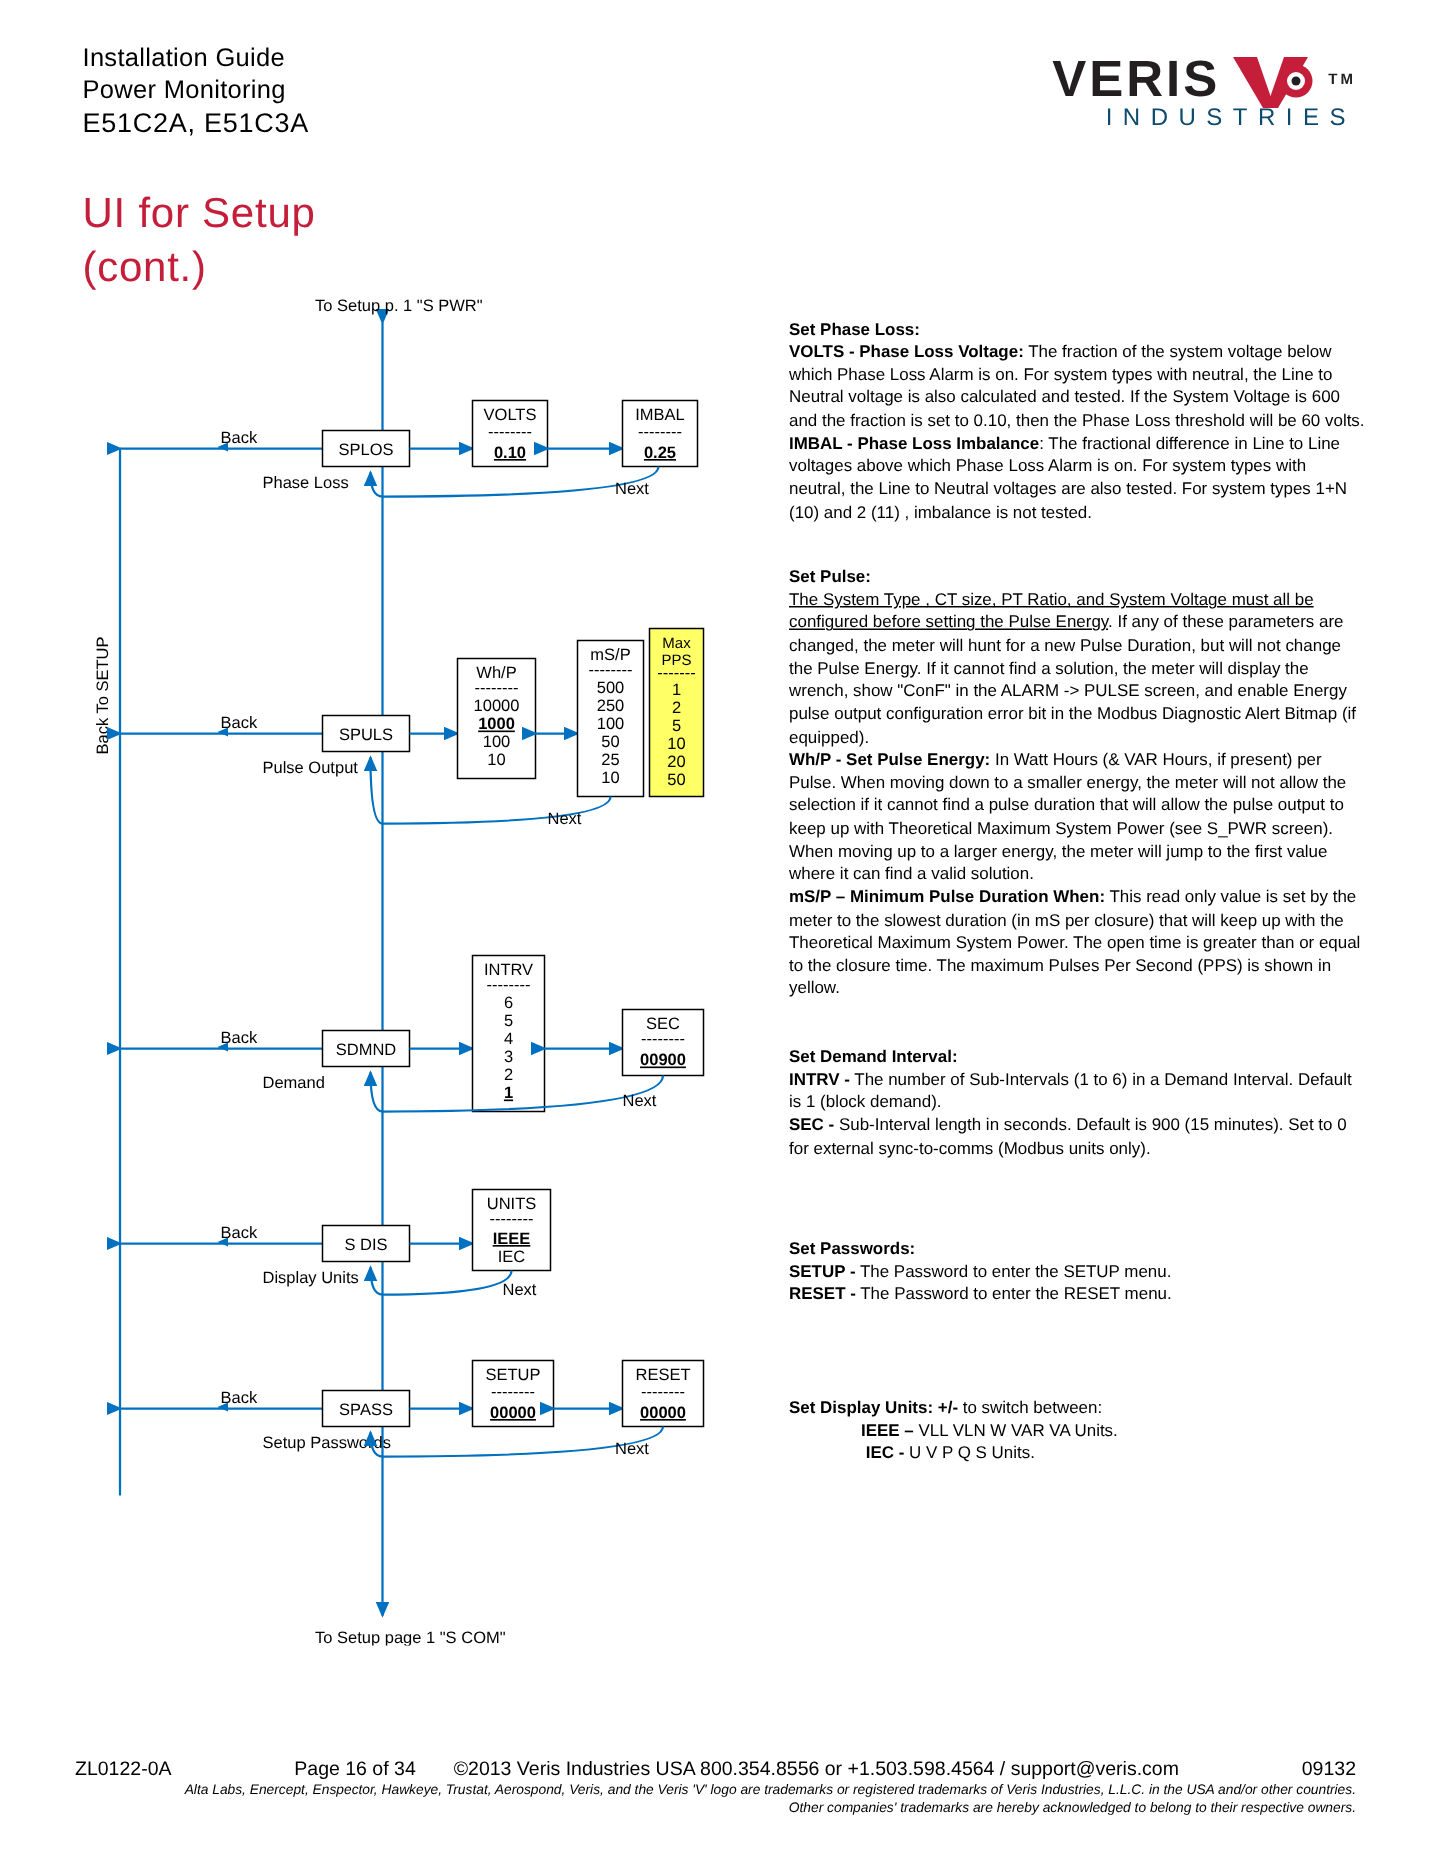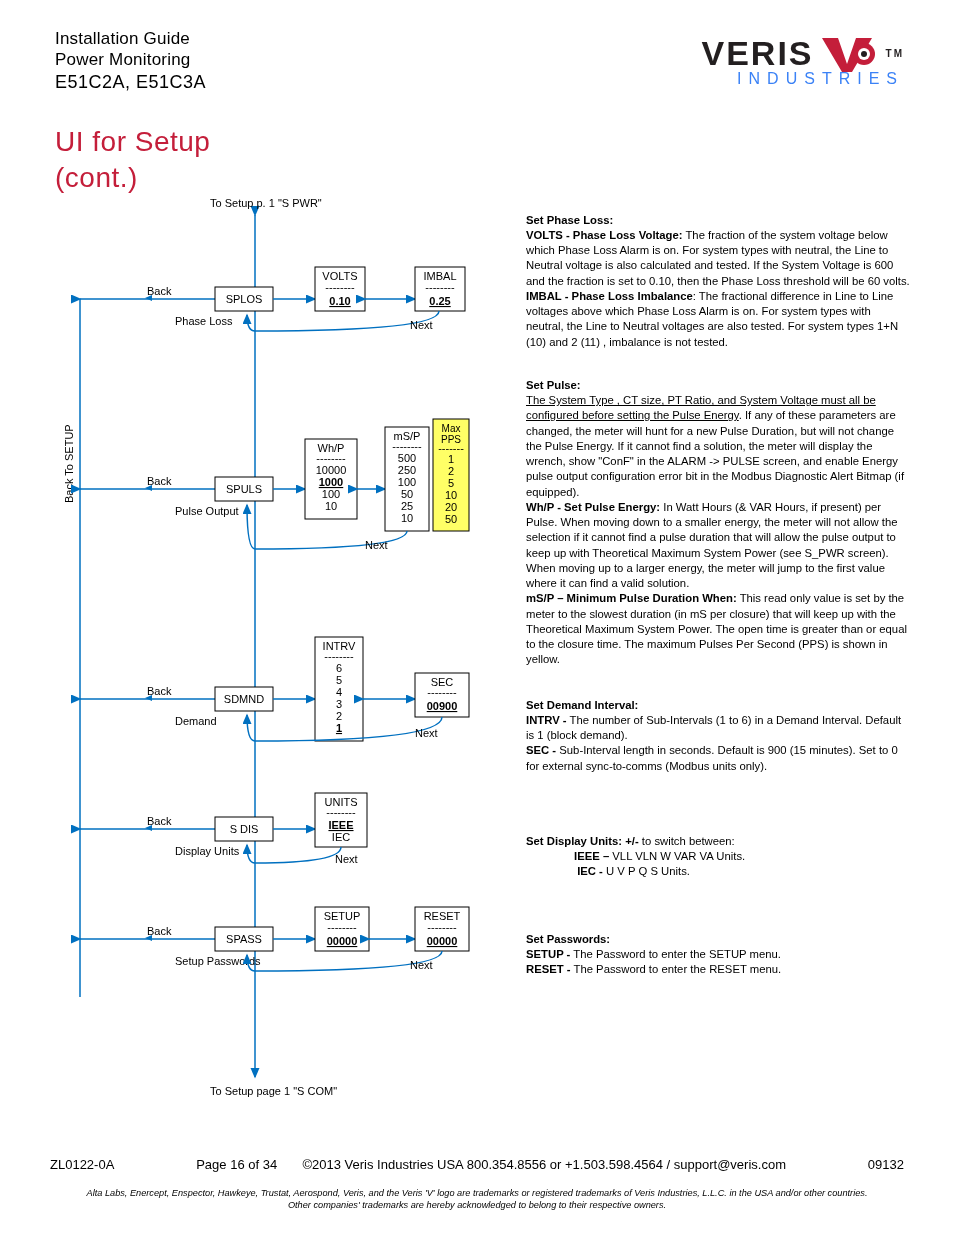--- a/index.html
+++ b/index.html
@@ -18,33 +18,33 @@
     position: relative;
     height: 100%;
     box-sizing: border-box;
   }
   .header { display: flex; justify-content: space-between; align-items: center; }
   .header-left { font-family: 'Trebuchet MS', Arial, sans-serif; font-weight: 300; }
   .hl1, .hl2 { font-size: 17px; line-height: 1.25; letter-spacing: .2px; }
   .hl3 { font-size: 18px; line-height: 1.3; letter-spacing: .5px; }
   .logo { text-align: right; }
   .logo-row1 { font-size: 34px; font-weight: 800; letter-spacing: 2px; font-family: Arial, sans-serif; color:#231f20; display:flex; align-items:center; gap:6px; }
-  .logo-row2 { font-size: 16px; letter-spacing: 7px; font-family: Arial, sans-serif; color:#3b82f6; margin-top:-4px; }
+  .logo-row2 { font-size: 16px; letter-spacing: 7px; font-family: Arial, sans-serif; color:#0c4a6e; margin-top:-4px; }
   .tm { font-size: 10px; vertical-align: top; margin-left:4px; }
   .title { font-family: 'Trebuchet MS', 'Arial Narrow', sans-serif; font-size: 28px; font-weight: 300; color: #c41e3a; letter-spacing: .5px; margin-top: 30px; line-height: 1.3; }
   .content { position: relative; margin-top: -4px; height: 900px; }
   .right-col { position: absolute; left: 455px; top: 20px; width: 400px; font-size: 11.3px; line-height: 1.35; }
   .sect-h { font-weight: bold; }
   .para { margin: 0 0 12px 16px; }
   .svgwrap { position: absolute; left: 0; top: 4px; }
   .vlabel { position: absolute; transform: rotate(-90deg); transform-origin: 0 0; font-size: 11px; left: 8px; top: 310px; }
   .footer { position: absolute; bottom: 24px; left: 50px; right: 50px; font-family: 'Arial Narrow', Arial, sans-serif; }
   .footer-line1 { display: flex; justify-content: space-between; font-weight: normal; font-size: 13px; }
   .footer-mid { flex:1; text-align:center; }
-  .footer-line2 { font-style: italic; font-size: 9.2px; text-align: center; margin-top: 16px; line-height:1.25; }
+  .footer-line2 { font-style: italic; font-size: 9.2px; text-align: right; margin-top: 2px; line-height:1.25; }
   .und { text-decoration: underline; }
   svg text { font-family: Arial, sans-serif; }
 </style>
 </head>
 <body>
 
 <div class="page">
   <div class="header">
     <div class="header-left">
       <div class="hl1">Installation Guide</div>
@@ -246,30 +246,30 @@
         <b>Wh/P - Set Pulse Energy:</b><span> In Watt Hours (&amp; VAR Hours, if present) per Pulse. When moving down to a smaller energy, the meter will not allow the selection if it cannot find a pulse duration that will allow the pulse output to keep up with Theoretical Maximum System Power (see S_PWR screen). When moving up to a larger energy, the meter will jump to the first value where it can find a valid solution.</span><br>
         <b>mS/P – Minimum Pulse Duration When:</b><span> This read only value is set by the meter to the slowest duration (in mS per closure) that will keep up with the Theoretical Maximum System Power. The open time is greater than or equal to the closure time. The maximum Pulses Per Second (PPS) is shown in yellow.</span>
       </div>
 
       <div class="para" style="margin-top:30px">
         <span class="sect-h">Set Demand Interval:</span><br>
         <b>INTRV -</b><span> The number of Sub-Intervals (1 to 6) in a Demand Interval. Default is 1 (block demand).</span><br>
         <b>SEC -</b><span> Sub-Interval length in seconds. Default is 900 (15 minutes). Set to 0 for external sync-to-comms (Modbus units only).</span>
       </div>
 
+      <div class="para" style="margin-top:52px">
+        <span class="sect-h">Set Passwords:</span><br>
+        <b>SETUP -</b><span>  The Password to enter the SETUP menu.</span><br>
+        <b>RESET -</b><span>  The Password to enter the RESET menu.</span>
+      </div>
+
       <div class="para" style="margin-top:60px">
         <b>Set Display Units:  +/-</b><span> to switch between:</span><br>
         <span style="display:inline-block;width:48px"></span><b>IEEE –</b><span> VLL  VLN   W   VAR   VA Units.</span><br>
         <span style="display:inline-block;width:48px"></span><b> IEC   -</b><span>    U     V     P     Q      S  Units.</span>
-      </div>
-
-      <div class="para" style="margin-top:52px">
-        <span class="sect-h">Set Passwords:</span><br>
-        <b>SETUP -</b><span>  The Password to enter the SETUP menu.</span><br>
-        <b>RESET -</b><span>  The Password to enter the RESET menu.</span>
       </div>
     </div>
   </div>
 
   <div class="footer">
     <div class="footer-line1">
       <span>ZL0122-0A</span>
       <span class="footer-mid">
         <span>Page 16 of 34</span>
         &nbsp;&nbsp;&nbsp;&nbsp;&nbsp;

